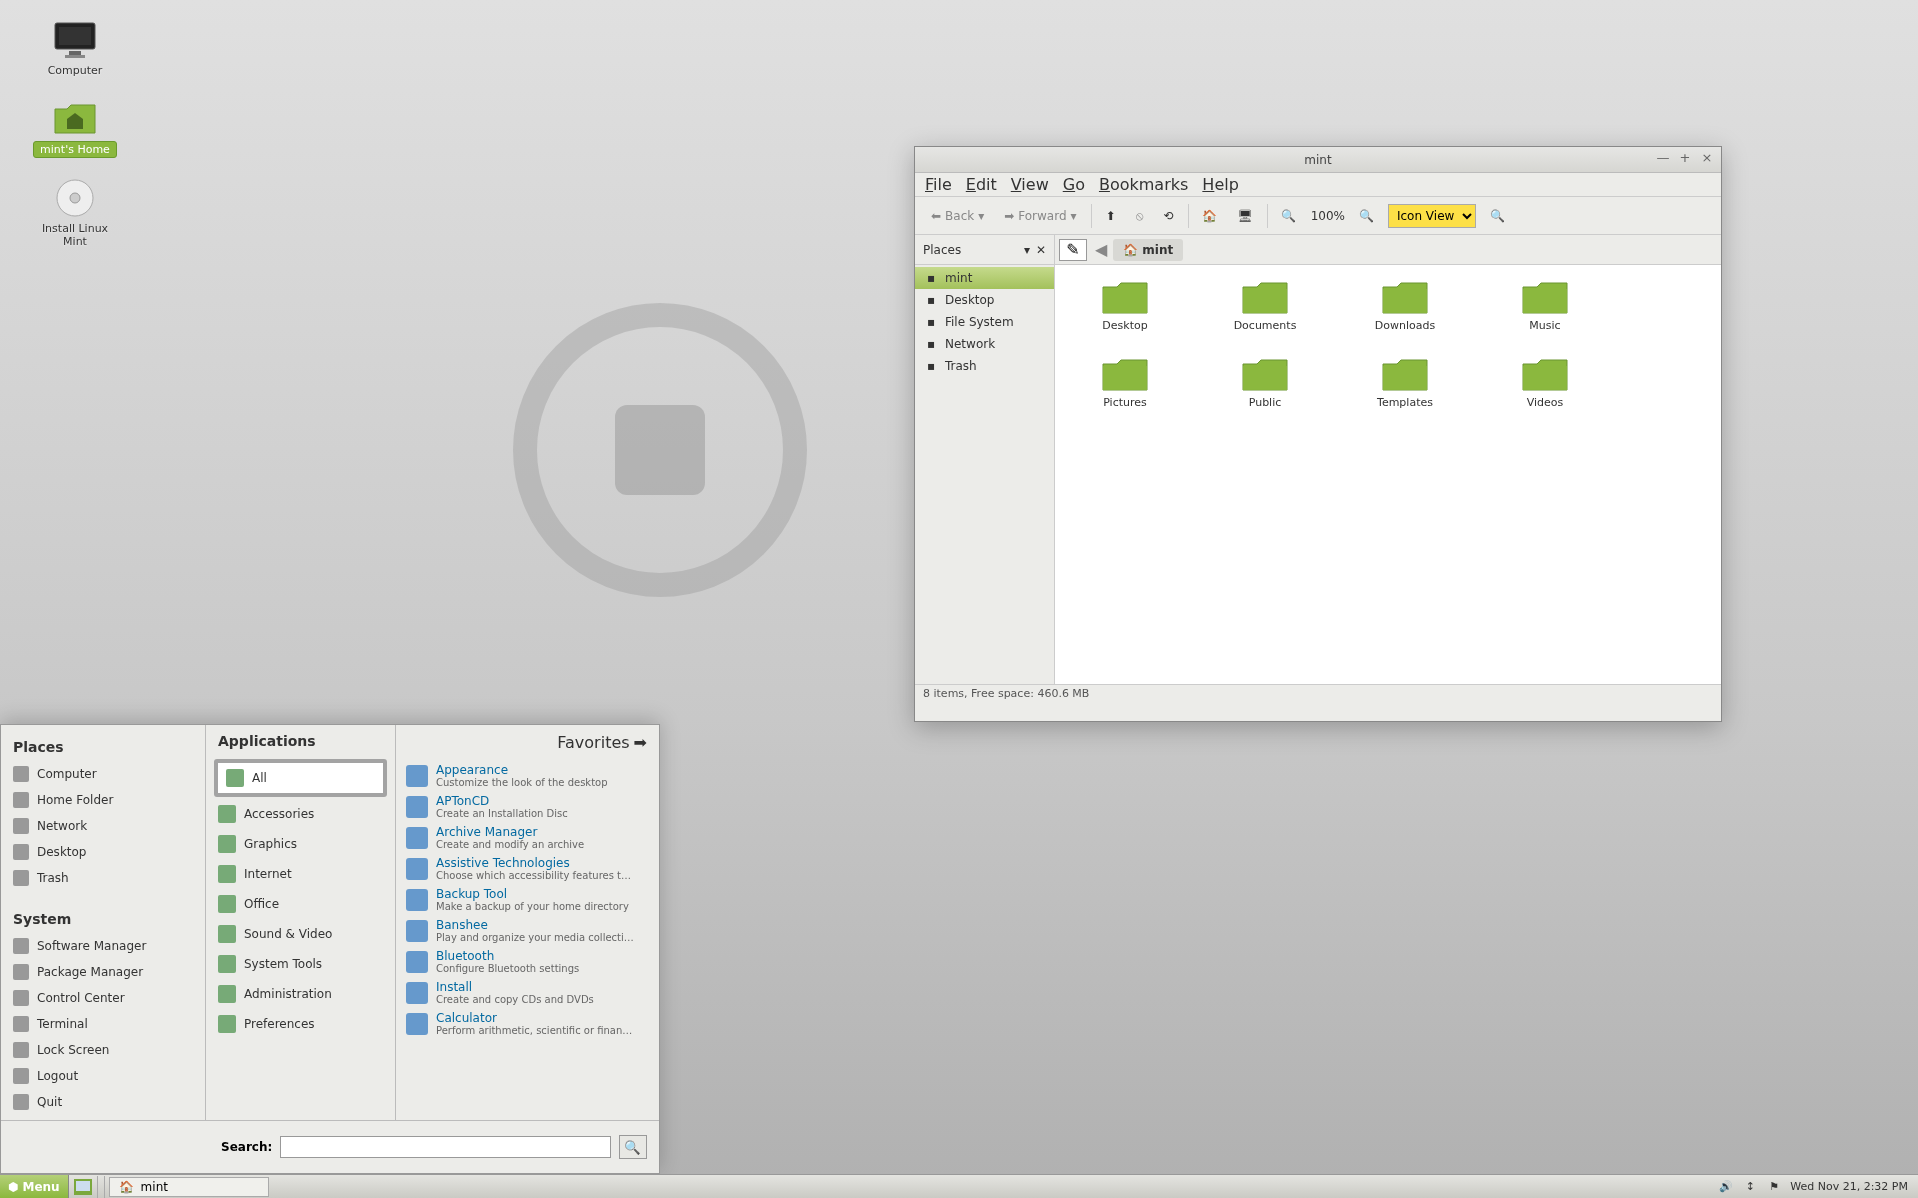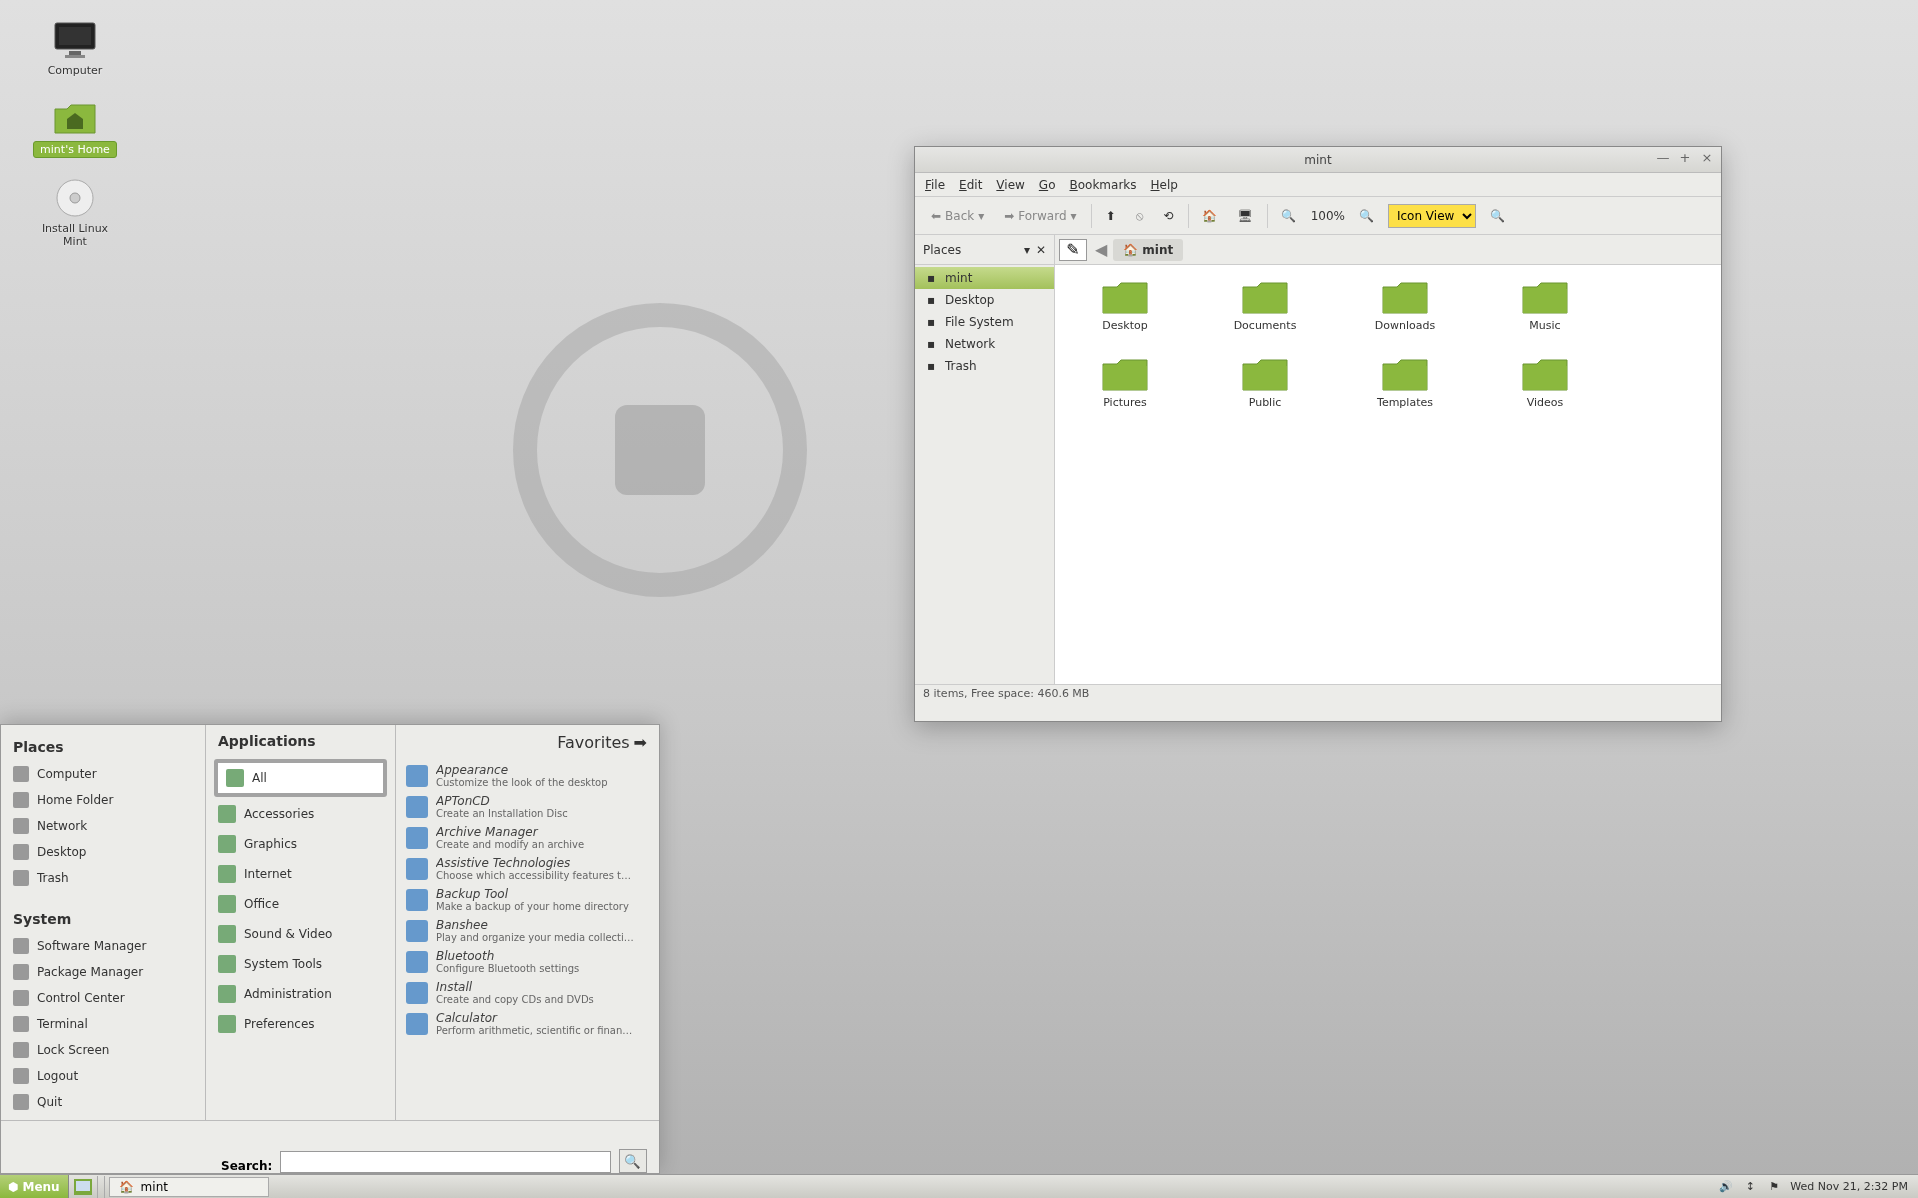--- a/index.html
+++ b/index.html
@@ -11,21 +11,21 @@
 .desktop-icon .icon-box { width: 48px; height: 40px; margin-bottom: 4px; display: flex; align-items: center; justify-content: center; }
 .desktop-icon span { font-size: 11px; color: #333; text-align: center; text-shadow: 0 1px 2px rgba(255,255,255,0.6); }
 .desktop-icon.selected span { background: #8bb83e; color: #fff; border-radius: 3px; padding: 1px 6px; text-shadow: none; border: 1px solid #6a9a2c; }
 
 
 .fm-window { position: absolute; top: 146px; left: 914px; width: 808px; height: 576px; background: #fff; border: 1px solid #888; box-shadow: 0 6px 24px rgba(0,0,0,0.25); display: flex; flex-direction: column; }
 .fm-titlebar { height: 26px; background: linear-gradient(#e6e6e4,#d6d6d2); display: flex; align-items: center; justify-content: center; position: relative; border-bottom: 1px solid #bbb; }
 .fm-titlebar .title { font-size: 12px; color: #444; }
 .fm-winbtns { position: absolute; right: 6px; top: 4px; display: flex; gap: 6px; }
 .fm-winbtns span { width: 16px; height: 16px; font-size: 13px; color: #666; text-align: center; line-height: 14px; cursor: pointer; }
-.fm-menubar { height: 24px; background: #ecece9; display: flex; align-items: center; gap: 14px; padding: 0 10px; border-bottom: 1px solid #ccc; font-size: 12px; color: #333; }
+.fm-menubar { height: 24px; background: #ecece9; display: flex; align-items: center; gap: 14px; padding: 0 10px; border-bottom: 1px solid #ccc; font-size: 16px; color: #333; }
 .fm-menubar span { cursor: pointer; }
 .fm-menubar span u { text-decoration: underline; }
 .fm-toolbar { height: 38px; background: #ecece9; display: flex; align-items: center; gap: 8px; padding: 0 10px; border-bottom: 1px solid #ccc; }
 .fm-toolbar .tbtn { display: flex; align-items: center; gap: 4px; font-size: 12px; color: #888; padding: 4px 6px; }
 .fm-toolbar .tbtn.enabled { color: #333; cursor: pointer; }
 .fm-toolbar .tsep { width: 1px; height: 24px; background: #ccc; }
 .fm-toolbar .zoom-label { font-size: 12px; color: #333; }
 .fm-toolbar select { font-size: 12px; padding: 3px 4px; background: #fde047; border: 1px solid #aaa; }
 .fm-locbar { height: 30px; background: #ecece9; display: flex; align-items: center; border-bottom: 1px solid #ccc; }
 .fm-locbar .places-btn { display: flex; align-items: center; gap: 6px; padding: 0 8px; font-size: 12px; color: #333; width: 140px; border-right: 1px solid #ccc; height: 100%; }
@@ -52,23 +52,23 @@
 .sm-item { display: flex; align-items: center; gap: 8px; font-size: 12px; color: #333; padding: 5px 4px; cursor: pointer; }
 .sm-item .sicon { width: 16px; height: 16px; background: #999; border-radius: 2px; }
 .sm-col2 .sm-h2 { font-size: 14px; font-weight: bold; padding: 8px 12px; color:#333; }
 .sm-col3 .sm-h3 { display:flex; justify-content:flex-end; align-items:center; font-size:16px; padding:8px 12px; color:#333; gap:4px;}
 .sm-cat { display: flex; align-items: center; gap: 8px; font-size: 12px; padding: 6px 12px; cursor: pointer; color: #333; }
 .sm-cat.active { background: #fff; border: 4px solid #a3a3a3; border-radius: 3px; margin: 2px 8px; padding: 6px 8px; }
 .sm-cat .cicon { width: 18px; height: 18px; background: #7a7; border-radius: 2px; }
 .sm-app { display: flex; align-items: center; gap: 8px; padding: 3px 10px; cursor: pointer; }
 .sm-app .aicon { width: 22px; height: 22px; background: #69c; border-radius: 3px; flex-shrink: 0; }
 .sm-app .atxt { display: flex; flex-direction: column; overflow:hidden; }
-.sm-app .atxt .aname { font-size: 12px; color: #404040; font-style: italic; }
+.sm-app .atxt .aname { font-size: 12px; color: #0369a1; }
 .sm-app .atxt .adesc { font-size: 10px; color: #666; white-space: nowrap; overflow:hidden; text-overflow: ellipsis; max-width: 230px; }
-.sm-search { height: 53px; border-top: 1px solid #bbb; display: flex; align-items: flex-end; gap: 8px; padding: 0 12px 0 220px; }
+.sm-search { height: 53px; border-top: 1px solid #bbb; display: flex; align-items: center; gap: 8px; padding: 0 12px 0 220px; }
 .sm-search label { font-size: 12px; font-weight: bold; }
 .sm-search input { flex: 1; border: 1px solid #999; padding: 3px 6px; font-size: 12px; background: #fff; }
 .sm-search button { width: 28px; height: 24px; border: 1px solid #999; background: #e8e8e4; cursor: pointer; }
 
 
 .taskbar { position: absolute; bottom: 0; left: 0; right: 0; height: 24px; background: linear-gradient(#e4e4e0,#cacac4); border-top: 1px solid #999; display: flex; align-items: center; }
 .taskbar .menu-btn { display: flex; align-items: center; gap: 4px; padding: 2px 8px; background: linear-gradient(#b4d078,#8bb83e); height: 100%; color: #fff; font-size: 12px; font-weight: bold; cursor: pointer; border-right: 1px solid #888; }
 .taskbar .launcher { width: 24px; height: 22px; margin-left: 2px; display:flex;align-items:center;justify-content:center; cursor:pointer; }
 .taskbar .task-item { display: flex; align-items: center; gap: 6px; padding: 2px 10px; border: 1px solid #aaa; background: #f0f0ec; margin-left: 4px; height: 20px; font-size: 12px; min-width: 160px; cursor:pointer; }
 .taskbar .tray { margin-left: auto; display: flex; align-items: center; gap: 8px; padding: 0 10px; font-size: 11px; color: #333; }

